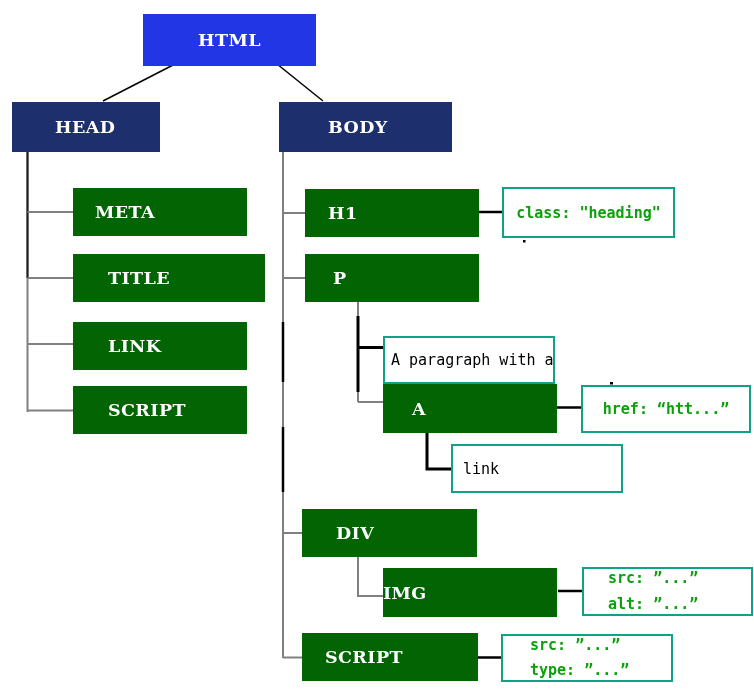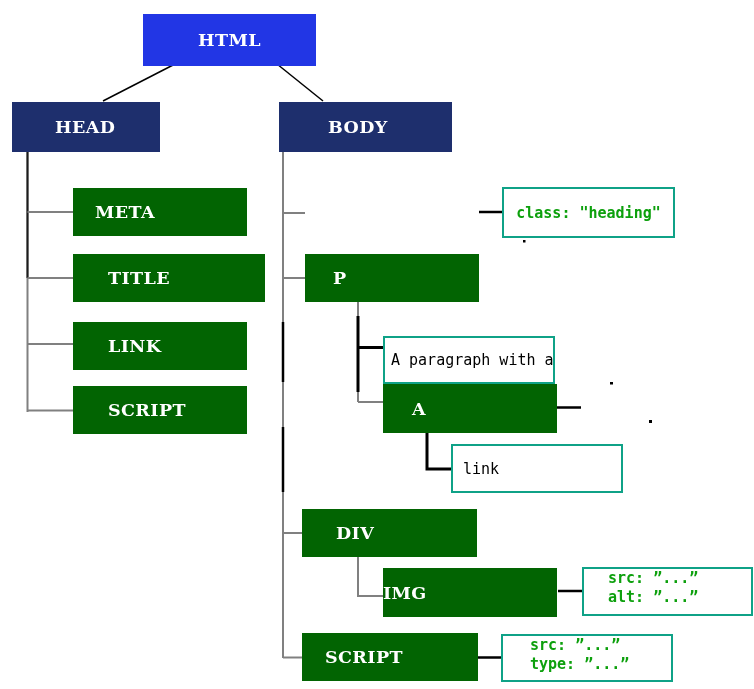--- a/index.html
+++ b/index.html
@@ -22,21 +22,21 @@
   .navy{background:#1e2f6d;}
   .green{background:#026402;}
   .txtbox{
     position:absolute;box-sizing:border-box;
     border:2.5px solid #0fa287;background:#ffffff;
     display:flex;align-items:center;
     font-family:"DejaVu Sans Mono","Liberation Mono",monospace;
     font-size:15px;color:#000000;white-space:nowrap;overflow:hidden;
   }
   .ann{color:#0da00d;font-weight:bold;justify-content:center;}
-  .ann2{flex-direction:column;align-items:flex-start;justify-content:flex-start;line-height:19px;}
+  .ann2{flex-direction:column;align-items:flex-start;justify-content:space-between;line-height:19px;}
 </style>
 </head>
 <body>
 
 <div id="stage">
 
   <svg id="wires" viewBox="0 0 754 689">
     <g>
       <line x1="175" y1="64" x2="103" y2="101" stroke="#000000" stroke-width="1.5"></line>
       <line x1="277" y1="64" x2="323" y2="101" stroke="#000000" stroke-width="1.5"></line>
@@ -96,20 +96,23 @@
   </div>
   <div class="node green" style="left:73px;top:254px;width:192px;height:48px;padding-left:35px;">
     <span>TITLE</span>
   </div>
   <div class="node green" style="left:73px;top:322px;width:174px;height:48px;padding-left:35px;">
     <span>LINK</span>
   </div>
   <div class="node green" style="left:73px;top:386px;width:174px;height:48px;padding-left:35px;">
     <span>SCRIPT</span>
   </div>
+  <div class="node green" style="left:305px;top:189px;width:174px;height:48px;padding-left:23px;">
+    <span>H1</span>
+  </div>
   <div class="node green" style="left:305px;top:254px;width:174px;height:48px;padding-left:28px;">
     <span>P</span>
   </div>
   <div class="node green" style="left:383px;top:384px;width:174px;height:49px;padding-left:29px;">
     <span>A</span>
   </div>
   <div class="node green" style="left:302px;top:509px;width:175px;height:48px;padding-left:34px;">
     <span>DIV</span>
   </div>
   <div class="node green" style="left:383px;top:568px;width:174px;height:49px;">
@@ -122,20 +125,23 @@
   <div class="txtbox" style="left:383px;top:336px;width:172px;height:48px;padding-left:6px;">
     <span>A paragraph with a</span>
   </div>
   <div class="txtbox" style="left:451px;top:444px;width:172px;height:49px;padding-left:10px;">
     <span>link</span>
   </div>
 
   <div class="txtbox ann" style="left:502px;top:187px;width:173px;height:51px;">
     <span>class: "heading"</span>
   </div>
+  <div class="txtbox ann" style="left:581px;top:385px;width:170px;height:48px;">
+    <span>href: “htt...”</span>
+  </div>
   <div class="txtbox ann ann2" style="left:582px;top:567px;width:171px;height:49px;padding-left:24px;">
     <span>src: ”...”</span>
     <span>alt: ”...”</span>
   </div>
   <div class="txtbox ann ann2" style="left:501px;top:634px;width:172px;height:48px;padding-left:27px;">
     <span>src: ”...”</span>
     <span>type: ”...”</span>
   </div>
 
 </div>

